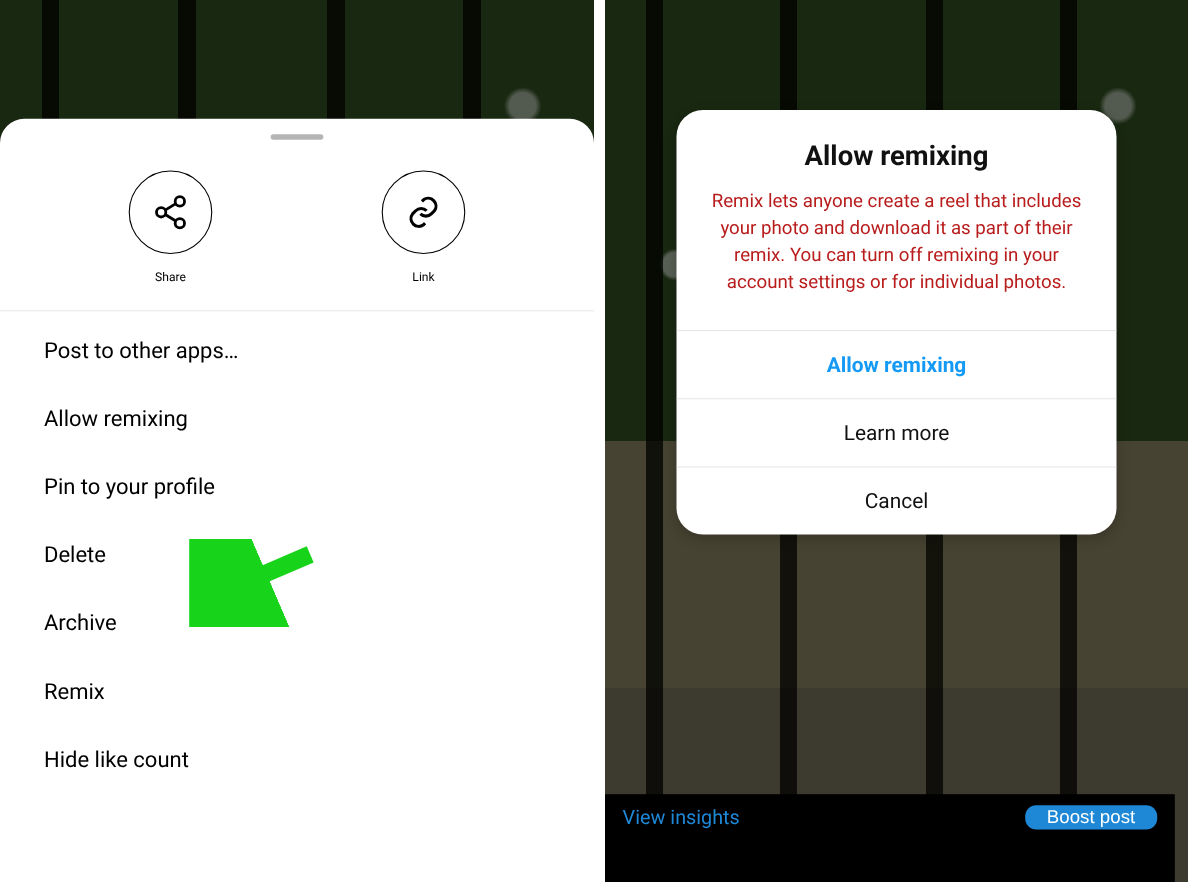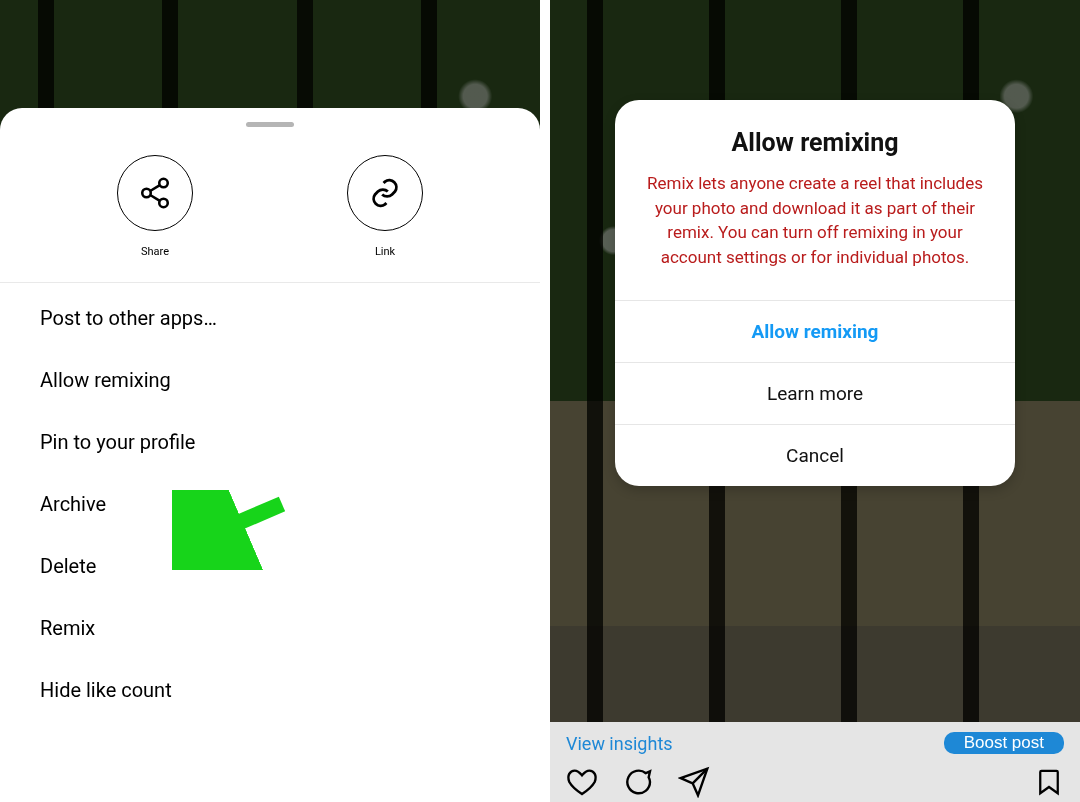--- a/index.html
+++ b/index.html
@@ -95,22 +95,22 @@
   
   .arrow-annot {
     position:absolute;
     left:172px; top:382px;
     width:120px; height:80px;
     pointer-events:none;
   }
 
   
   .post-ui {
-    position:absolute; left:0; right:0; bottom:0;
-    background:#e5e5e5;
+    position:absolute; left:0; right:12px; bottom:0;
+    background:#000000;
     padding: 10px 16px 4px;
   }
   .insights-row {
     display:flex; align-items:center; justify-content:space-between;
     margin-bottom: 12px;
   }
   .view-insights { color:#1e88d6; font-size:18px; cursor:pointer; }
   .boost {
     background:#1e88d6; color:#fff;
     border:none; border-radius:10px;
@@ -194,22 +194,22 @@
           <div class="action-label">Link</div>
         </div>
       </div>
 
       <div class="hr"></div>
 
       <div class="menu">
         <div class="menu-item">Post to other apps…</div>
         <div class="menu-item">Allow remixing</div>
         <div class="menu-item">Pin to your profile</div>
+        <div class="menu-item">Delete</div>
         <div class="menu-item">Archive</div>
-        <div class="menu-item">Delete</div>
         <div class="menu-item">Remix</div>
         <div class="menu-item">Hide like count</div>
       </div>
 
       <div class="arrow-annot">
         <svg width="120" height="80" viewBox="0 0 120 80">
           <defs>
             <marker id="ah" markerWidth="14" markerHeight="14" refX="3" refY="5" orient="auto">
               <path d="M0,0 L12,5 L0,10 Z" fill="#17d41a"></path>
             </marker>

